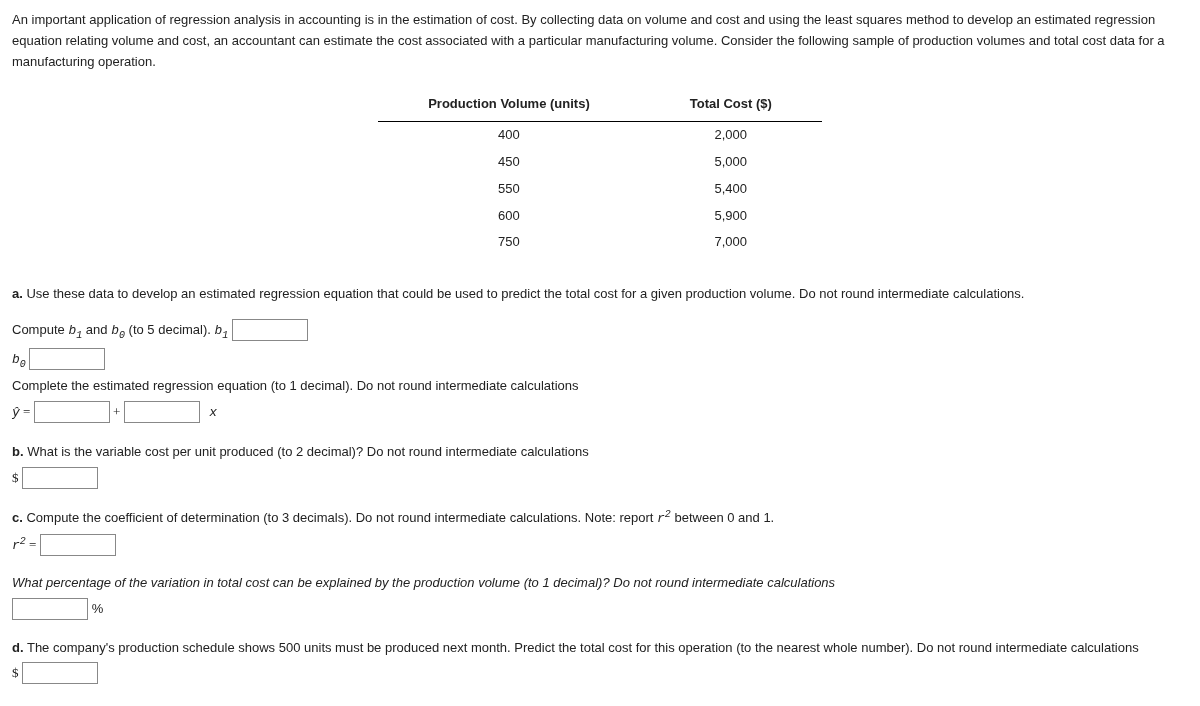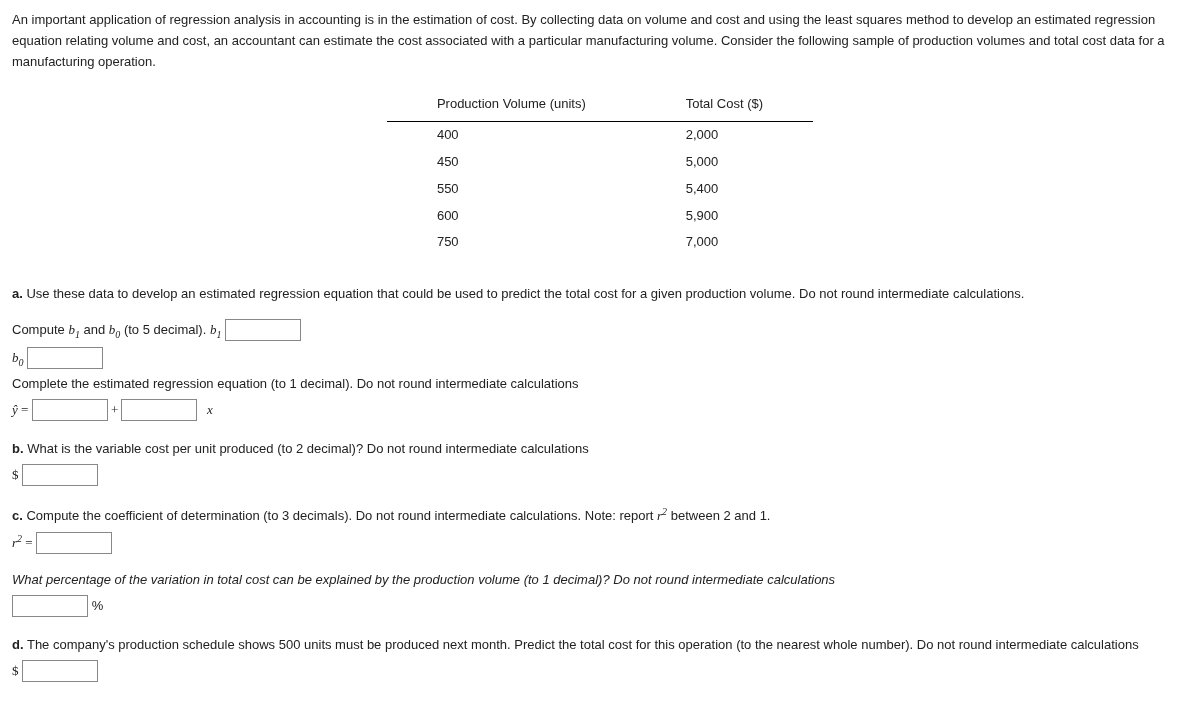--- a/index.html
+++ b/index.html
@@ -11,45 +11,45 @@
     line-height: 1.6;
   }
   .intro {
     margin-bottom: 18px;
   }
   table.data {
     margin: 0 auto 28px auto;
     border-collapse: collapse;
   }
   table.data th {
-    font-weight: normal;
+    font-weight: bold;
     text-align: center;
     padding: 4px 50px 6px 50px;
     border-bottom: 1px solid #000;
   }
   table.data td {
-    text-align: left;
+    text-align: center;
     padding: 3px 50px;
   }
   .section {
     margin-bottom: 18px;
   }
   .part-label {
     font-weight: bold;
   }
   input.ans {
     width: 70px;
     height: 18px;
     border: 1px solid #888;
     font-size: 12px;
     vertical-align: baseline;
     padding: 1px 2px;
   }
   .mathit {
-    font-family: Liberation Serif, serif;
+    font-family: Liberation Mono, monospace;
     font-style: italic;
   }
   .mathrm {
     font-family: "Times New Roman", Times, serif;
   }
   sub {
     font-size: 10px;
   }
   sup {
     font-size: 10px;
@@ -118,21 +118,21 @@
     <span class="part-label">b.</span><span> What is the variable cost per unit produced (to 2 decimal)? Do not round intermediate calculations</span>
   </div>
   <div class="row">
     <span class="mathrm">$</span>
     <input class="ans" type="text" style="">
   </div>
 </div>
 
 <div class="section">
   <div>
-    <span class="part-label">c.</span><span> Compute the coefficient of determination (to 3 decimals). Do not round intermediate calculations. Note: report </span><span class="mathit"><span>r</span><sup>2</sup></span><span> between 2 and 1.</span>
+    <span class="part-label">c.</span><span> Compute the coefficient of determination (to 3 decimals). Do not round intermediate calculations. Note: report </span><span class="mathit"><span>r</span><sup>2</sup></span><span> between 0 and 1.</span>
   </div>
   <div class="row">
     <span class="mathit"><span>r</span><sup>2</sup></span><span class="mathrm"> = </span><input class="ans" type="text" style="">
   </div>
   <div class="row" style="margin-top:16px;font-style:italic;">What percentage of the variation in total cost can be explained by the production volume (to 1 decimal)? Do not round intermediate calculations</div>
   <div class="row">
     <input class="ans" type="text" style="">
     <span>%</span>
   </div>
 </div>

